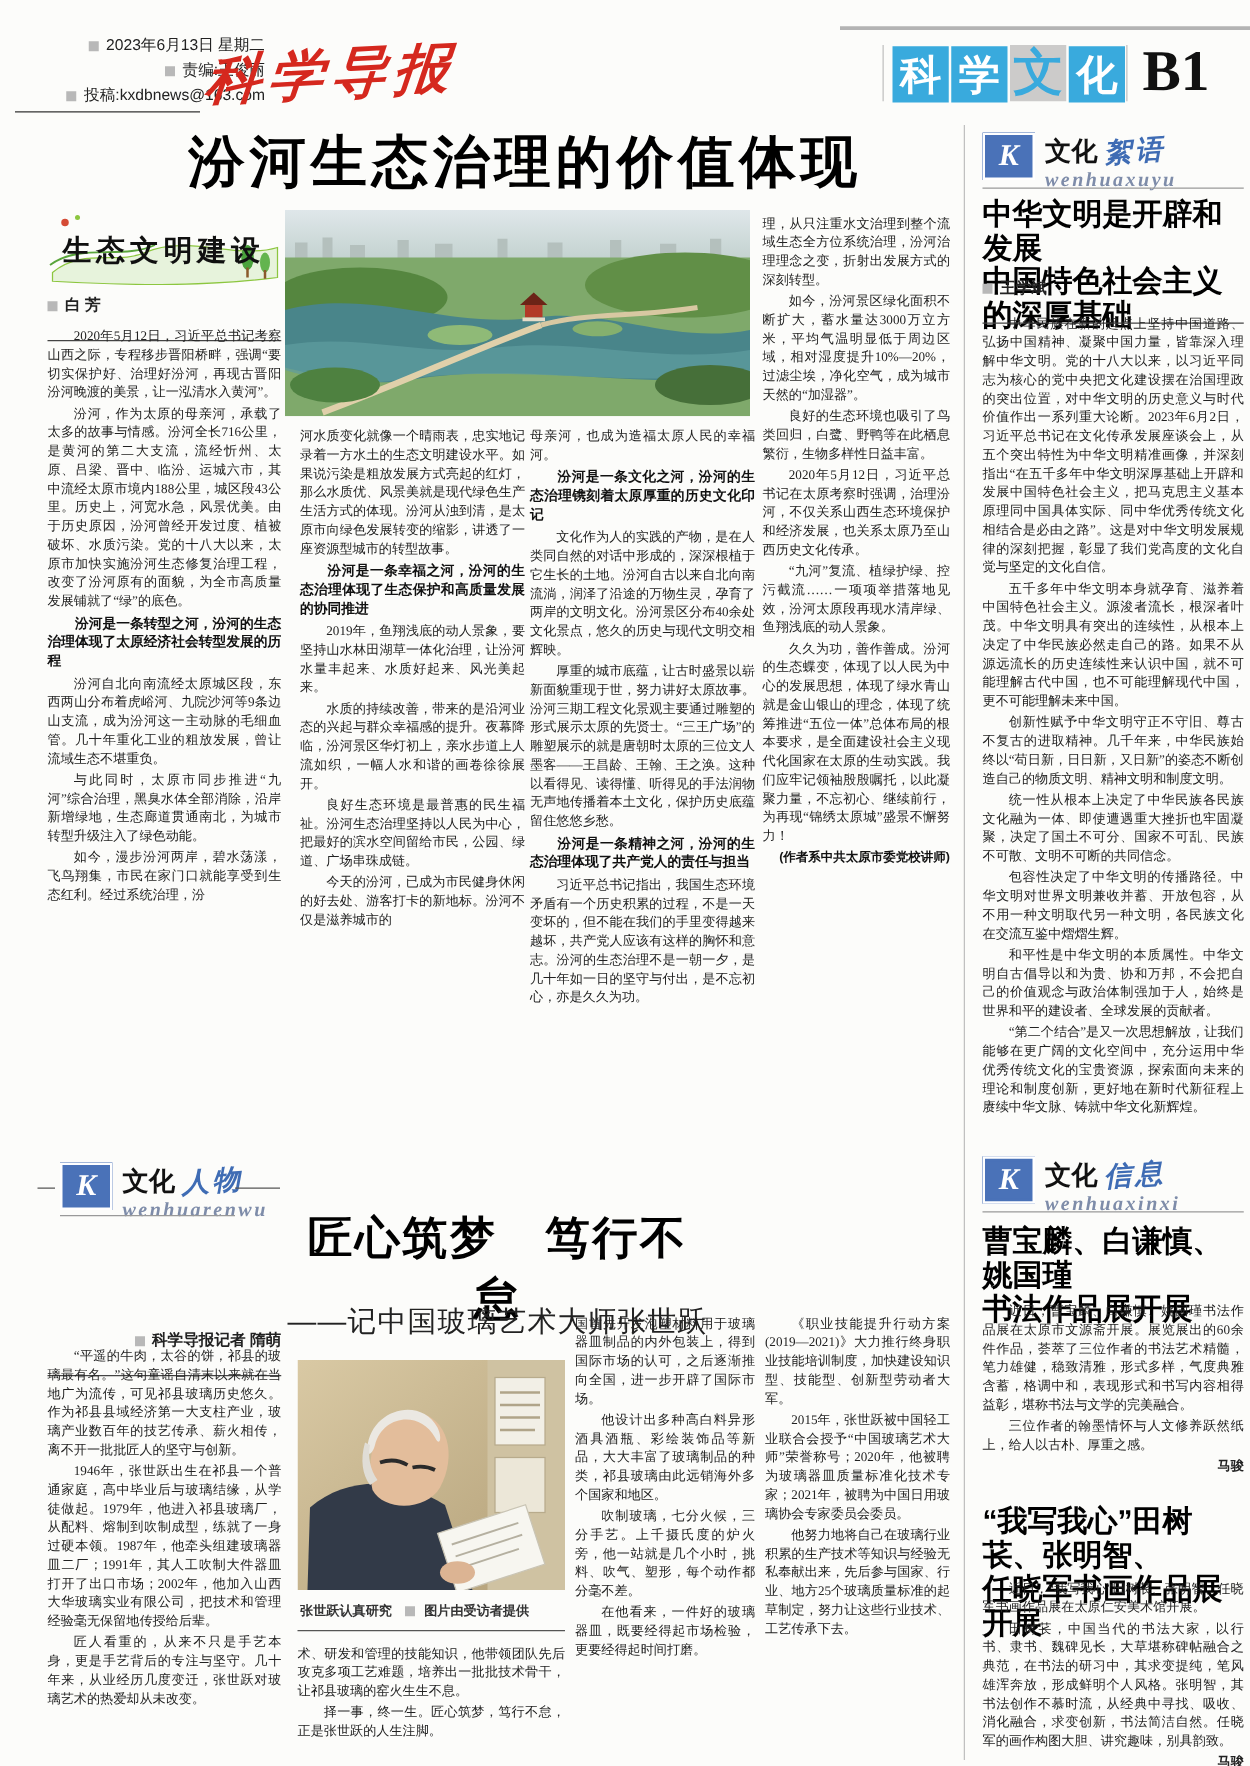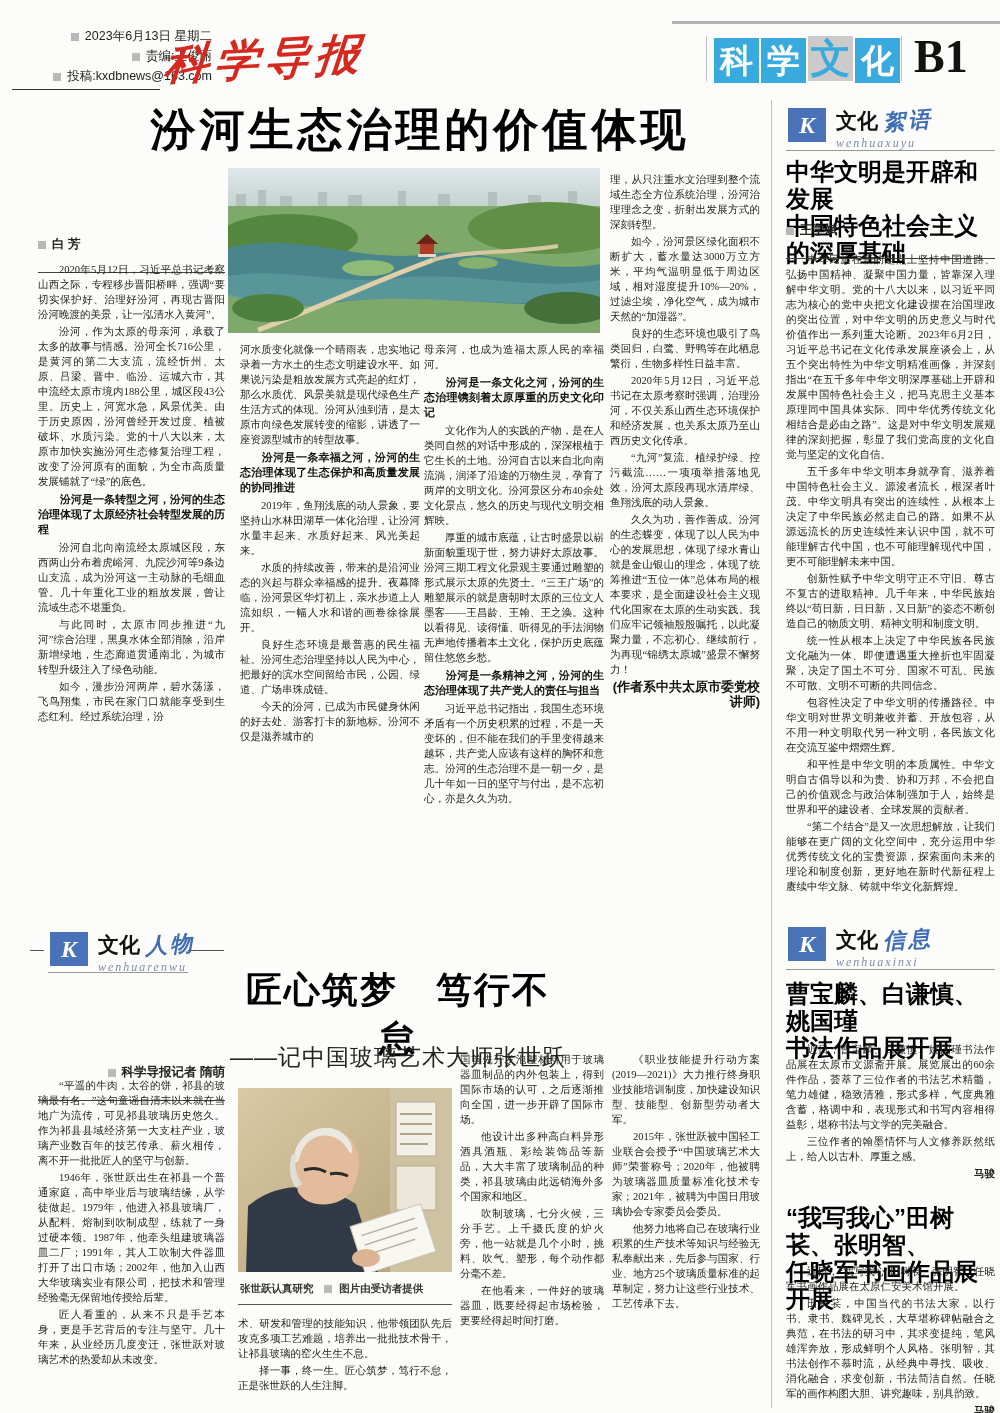--- a/index.html
+++ b/index.html
@@ -20,27 +20,27 @@
   .pageno{font-family:"Liberation Serif",serif;font-weight:bold;font-size:46px;color:#111;}
   .headline1{font-family:"Liberation Sans",sans-serif;font-weight:bold;font-size:45px;letter-spacing:4px;
              text-align:center;color:#000;}
   .byline{font-family:"Liberation Sans",sans-serif;font-size:12.5px;font-weight:bold;color:#222;
           border-bottom:1.5px solid #444;padding-bottom:19px;}
   .klogo{width:42px;height:38px;background:#4a72b8;box-shadow:inset 0 0 0 2px #fff,inset 0 0 0 4px #4a72b8;
          color:#fff;font:italic bold 24px "Liberation Serif",serif;display:flex;align-items:center;justify-content:center;}
   .cat{font-family:"Liberation Sans",sans-serif;font-weight:bold;font-size:21px;color:#111;white-space:nowrap;}
   .cat .script{display:inline-block;color:#3f6cb4;font-family:"Liberation Serif",serif;font-style:italic;
                font-weight:bold;font-size:22px;margin-left:5px;transform:rotate(-4deg);letter-spacing:3px;}
-  .pinyin{font-style:italic;font-family:"Liberation Serif",serif;font-size:12px;color:#7e8ca9;letter-spacing:2px;}
+  .pinyin{font-style:italic;font-family:"Liberation Serif",serif;font-size:16px;color:#7e8ca9;letter-spacing:2px;font-weight:bold;}
   .sbtitle{font-family:"Liberation Sans",sans-serif;font-weight:bold;font-size:24px;line-height:27px;color:#000;}
   .headline2{font-family:"Liberation Sans",sans-serif;font-weight:bold;font-size:36px;letter-spacing:2px;color:#000;text-align:center;}
   .subtitle2{font-family:"Liberation Sans",sans-serif;font-size:23px;letter-spacing:1px;color:#222;text-align:center;font-weight:normal;}
   .caption{font-family:"Liberation Sans",sans-serif;font-size:10.5px;color:#333;font-weight:bold;}
   .sign{text-align:right;text-indent:0;font-weight:bold;font-family:"Liberation Sans",sans-serif;font-size:10.5px;}
-  .note{text-align:right;text-indent:0;font-family:"Liberation Sans",sans-serif;font-weight:bold;font-size:13px;color:#111;}
+  .note{text-align:right;text-indent:0;font-family:"Liberation Sans",sans-serif;font-weight:bold;font-size:10px;color:#111;}
   .vline{width:1px;background:#c0c0c0;}
   .hline{height:1px;background:#777;}
 </style>
 </head>
 <body>
 
 <div class="page">
 
   <div class="abs" style="left:12px;top:26px;width:200px;text-align:right;">
     <div class="mastline"><span class="sq"></span><span>2023年6月13日  星期二</span></div>
@@ -55,20 +55,33 @@
   <div class="abs" style="left:714px;top:36px;white-space:nowrap;">
     <span class="sbox">科</span><span class="sbox">学</span><span class="sbox gray">文</span><span class="sbox">化</span>
   </div>
   <div class="abs vline" style="left:901px;top:36px;height:45px;"></div>
   <div class="abs pageno" style="left:914px;top:30px;">B1</div>
 
   <div class="abs vline" style="left:771px;top:100px;height:1308px;"></div>
 
   <div class="abs headline1" style="left:110px;top:100px;width:620px;">汾河生态治理的价值体现</div>
 
+  <div class="abs" style="left:38px;top:168px;width:187px;height:60px;">
+    <svg width="187" height="60" viewBox="0 0 187 60">
+      <path d="M4,50 C28,30 56,44 78,34 C112,19 150,40 184,30 L184,54 C120,62 60,60 4,57 Z" fill="#e7f3dc" stroke="#8cc63f" stroke-width="1"></path>
+      <path d="M2,44 C26,26 60,40 86,28" fill="none" stroke="#5aa53c" stroke-width="1.5"></path>
+      <ellipse cx="160" cy="38" rx="5" ry="10" fill="#4aa23c"></ellipse>
+        <rect x="159" y="46" width="2" height="8" fill="#8a5a2b"></rect>
+      <ellipse cx="174" cy="42" rx="4" ry="8" fill="#63b44e"></ellipse>
+        <rect x="173" y="48" width="2" height="7" fill="#8a5a2b"></rect>
+      <circle cx="14" cy="10" r="3" fill="#d54b35"></circle>
+        <circle cx="24" cy="6" r="2" fill="#8cc63f"></circle>
+      <text x="12" y="40" font-size="23" font-weight="bold" font-family="sans-serif" fill="#101010" letter-spacing="4">生态文明建设</text>
+    </svg>
+  </div>
   <div class="abs byline" style="left:38px;top:236px;width:187px;"><span class="sq"></span><span>白 芳</span></div>
 
   <div class="abs" style="left:228px;top:168px;width:372px;height:165px;">
     <svg width="372" height="165" viewBox="0 0 372 165">
       <defs>
           <linearGradient id="sky" x1="0" y1="0" x2="0" y2="1">
             <stop offset="0" stop-color="#dfe7ea"></stop>
             <stop offset="1" stop-color="#c3d2cf"></stop>
           </linearGradient>
         </defs>

